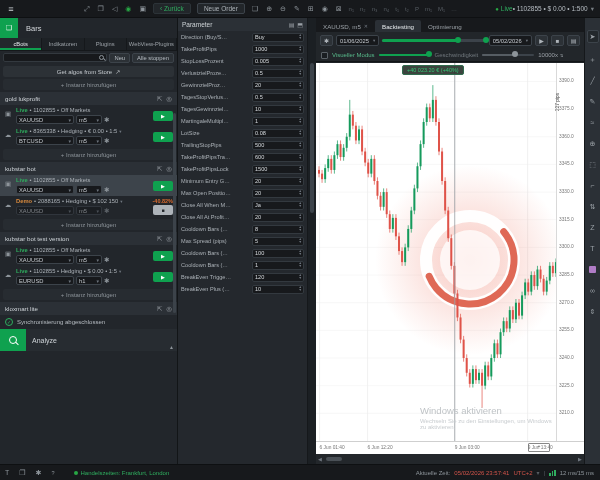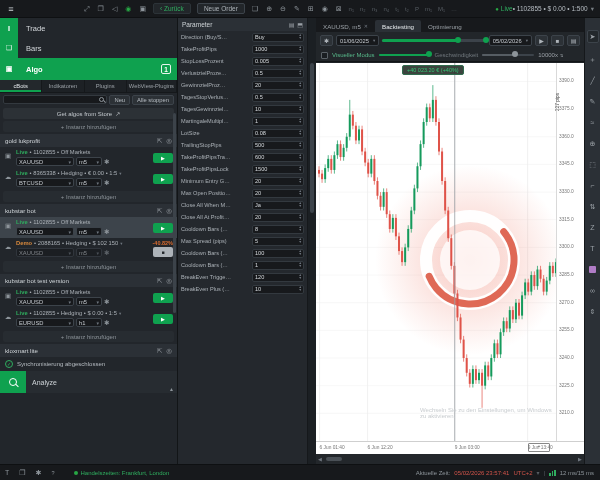--- a/index.html
+++ b/index.html
@@ -192,31 +192,22 @@
       <span class="live">Live</span>
       <span class="rest" id="acct-rest"> • 1102855 • $ 0.00 • 1:500</span>
       <span class="caret">▾</span>
     </div>
   </div>
 
   <div id="main">
 
     <div id="sidebar">
       <div class="nav-row">
-        <span class="nav-ico">‖</span>
-        <span>Trade</span>
-      </div>
-      <div class="nav-row">
         <span class="nav-ico">❏</span>
         <span>Bars</span>
-      </div>
-      <div class="nav-row active">
-        <span class="nav-ico">▣</span>
-        <span>Algo</span>
-        <span class="nav-badge">1</span>
       </div>
       <div id="sb-tabs">
           <span class="sb-tab active">cBots</span>
           <span class="sb-tab">Indikatoren</span>
           <span class="sb-tab">Plugins</span>
           <span class="sb-tab">WebView-Plugins</span>
         </div>
       <div id="sb-search">
         <span class="inp">
             <span class="mag"></span>
@@ -754,20 +745,21 @@
               <line x1="233.76923076923077" x2="233.76923076923077" y1="199.14146341463416" y2="221.26829268292684" stroke="#159a5c" stroke-width="0.7"></line>
               <rect x="232.76923076923077" y="202.82926829268294" width="2" height="14.75121951219512" fill="#159a5c"></rect>
               <line x1="236.84615384615387" x2="236.84615384615387" y1="199.14146341463416" y2="213.89268292682928" stroke="#df5349" stroke-width="0.7"></line>
               <rect x="235.84615384615387" y="202.82926829268294" width="2" height="7.37560975609756" fill="#df5349"></rect>
               <line x1="239.92307692307693" x2="239.92307692307693" y1="195.45365853658538" y2="213.89268292682928" stroke="#159a5c" stroke-width="0.7"></line>
               <rect x="238.92307692307693" y="199.14146341463416" width="2" height="11.06341463414634" fill="#159a5c"></rect>
               <line x1="138.72" x2="138.72" y1="0" y2="378" stroke="#9a9fa4" stroke-width="0.8"></line>
             </svg>
           <div id="profit-chip">+40 023.20 € (+40%)</div>
           <div id="win-activate">
+            <div class="t">Windows aktivieren</div>
             <div class="s"><span>Wechseln Sie zu den Einstellungen, um Windows</span><br><span>zu aktivieren.</span></div>
           </div>
         </div>
         <div id="price-axis">
           <span id="pips-lbl">227 pips</span>
         <span class="pa-lbl" style="top: 15.439px;">3390.0</span>
             <span class="pa-lbl" style="top: 43.0976px;">3375.0</span>
             <span class="pa-lbl" style="top: 70.7561px;">3360.0</span>
             <span class="pa-lbl" style="top: 98.4146px;">3345.0</span>
             <span class="pa-lbl" style="top: 126.073px;">3330.0</span>

